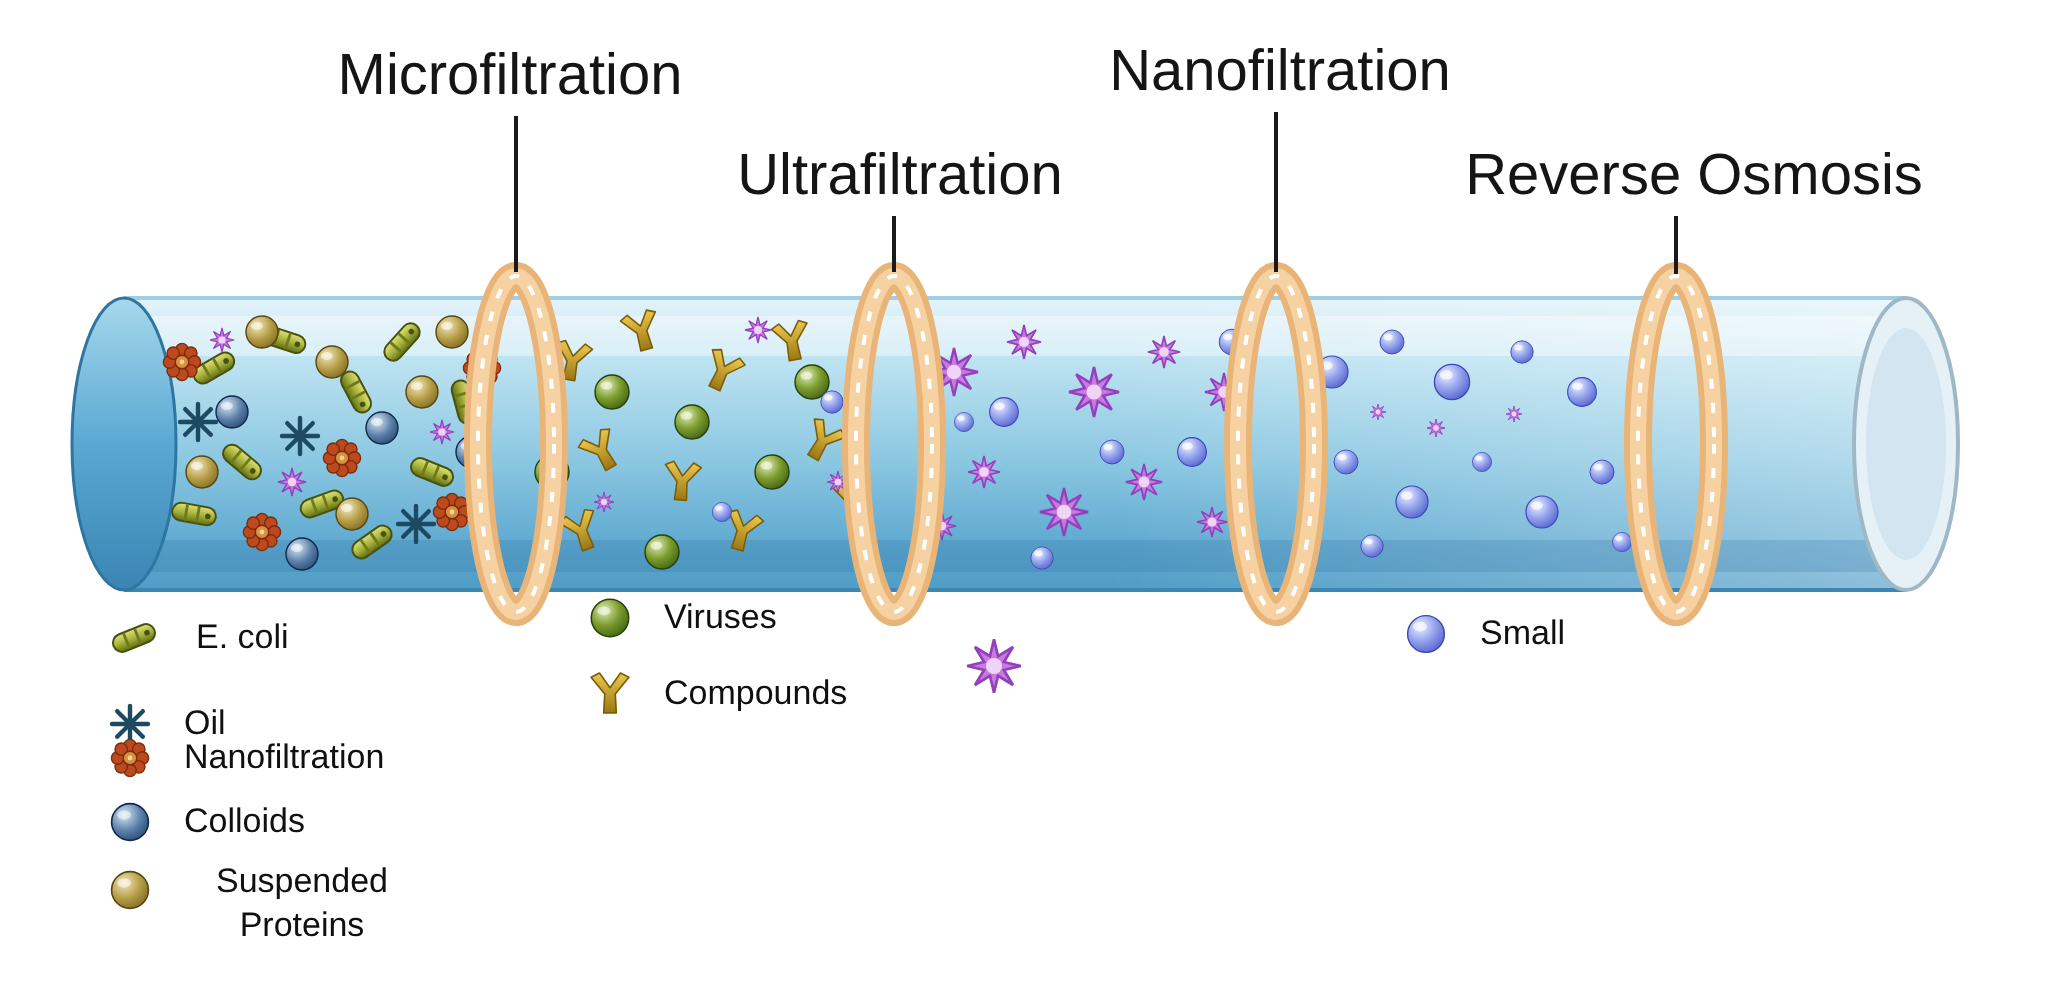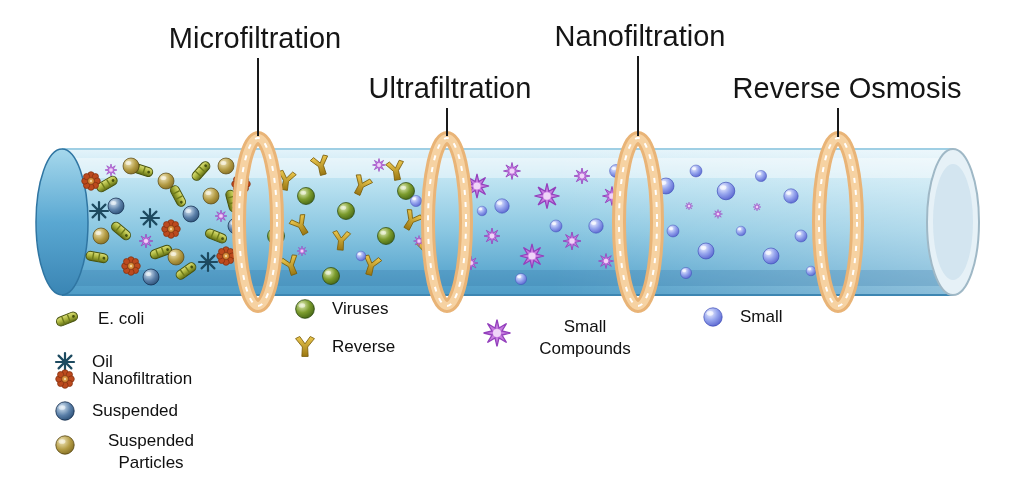--- a/index.html
+++ b/index.html
@@ -286,47 +286,46 @@
     <div class="legend-item" style="left:52px;top:366px">
       <svg class="licon" width="26" height="26" viewBox="-13 -13 26 26">
           <use href="#macro" xlink:href="#macro"></use>
         </svg>
       <span class="ltext">Nanofiltration</span>
     </div>
     <div class="legend-item" style="left:52px;top:398px">
       <svg class="licon" width="26" height="26" viewBox="-13 -13 26 26">
           <use href="#colloid" xlink:href="#colloid" transform="scale(1.15)"></use>
         </svg>
-      <span class="ltext">Suspended</span>
+      <span class="ltext">Colloids</span>
     </div>
     <div class="legend-item top" style="left:52px;top:430px">
       <svg class="licon" width="26" height="26" viewBox="-13 -13 26 26">
           <use href="#suspended" xlink:href="#suspended" transform="scale(1.15)"></use>
         </svg>
-      <span class="ltext wrap">Suspended Particles</span>
+      <span class="ltext wrap">Suspended Proteins</span>
     </div>
 
     <div class="legend-item" style="left:292px;top:296px">
       <svg class="licon" width="26" height="26" viewBox="-13 -13 26 26">
           <use href="#virus" xlink:href="#virus" transform="scale(1.1)"></use>
         </svg>
       <span class="ltext">Viruses</span>
     </div>
     <div class="legend-item" style="left:292px;top:334px">
       <svg class="licon" width="26" height="26" viewBox="-13 -13 26 26">
           <use href="#protein" xlink:href="#protein" transform="scale(1.05)"></use>
         </svg>
-      <span class="ltext">Reverse</span>
+      <span class="ltext">Compounds</span>
     </div>
 
     <div class="legend-item top" style="left:482px;top:316px">
       <svg class="licon" width="30" height="30" viewBox="-14 -14 28 28">
           <use href="#pstar" xlink:href="#pstar" transform="scale(1.25)"></use>
         </svg>
-      <span class="ltext wrap">Small Compounds</span>
     </div>
 
     <div class="legend-item" style="left:700px;top:304px">
       <svg class="licon" width="26" height="26" viewBox="-13 -13 26 26">
           <use href="#ion" xlink:href="#ion" transform="scale(1.15)"></use>
         </svg>
       <span class="ltext">Small</span>
     </div>
 
   </div>

